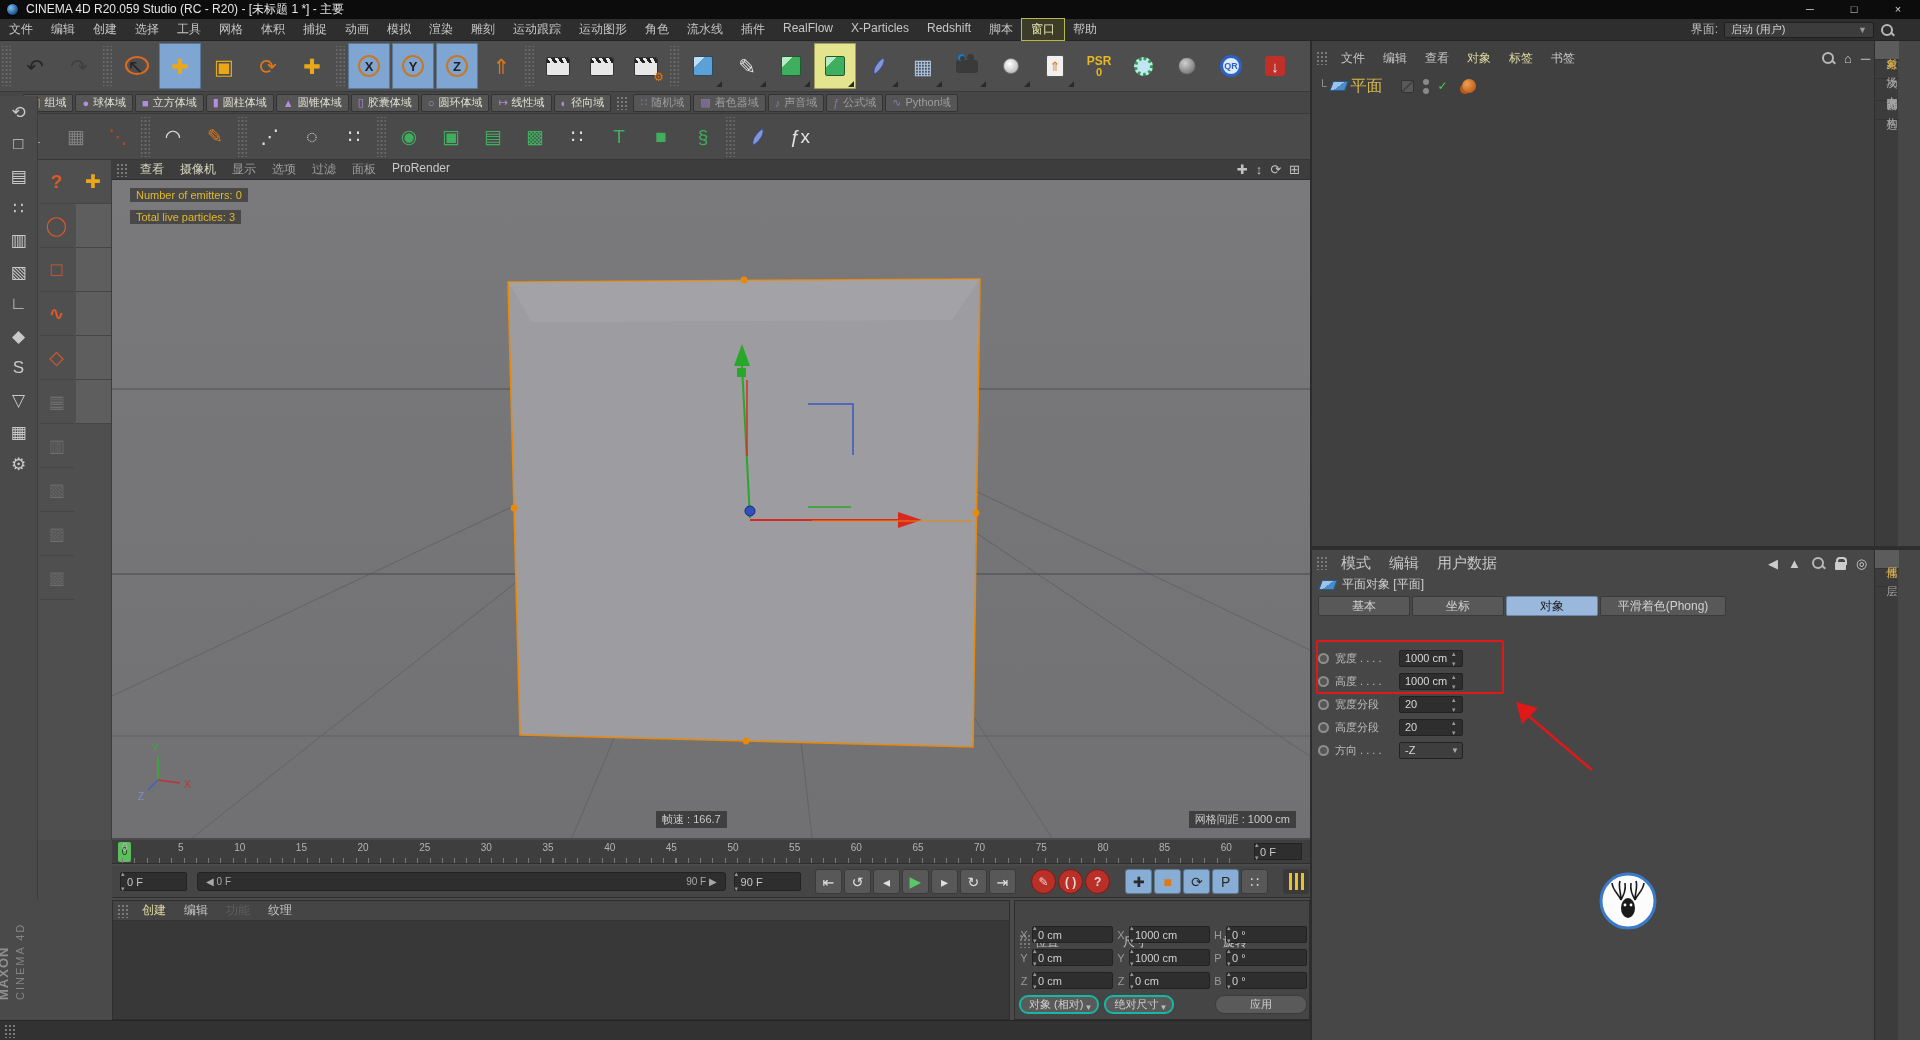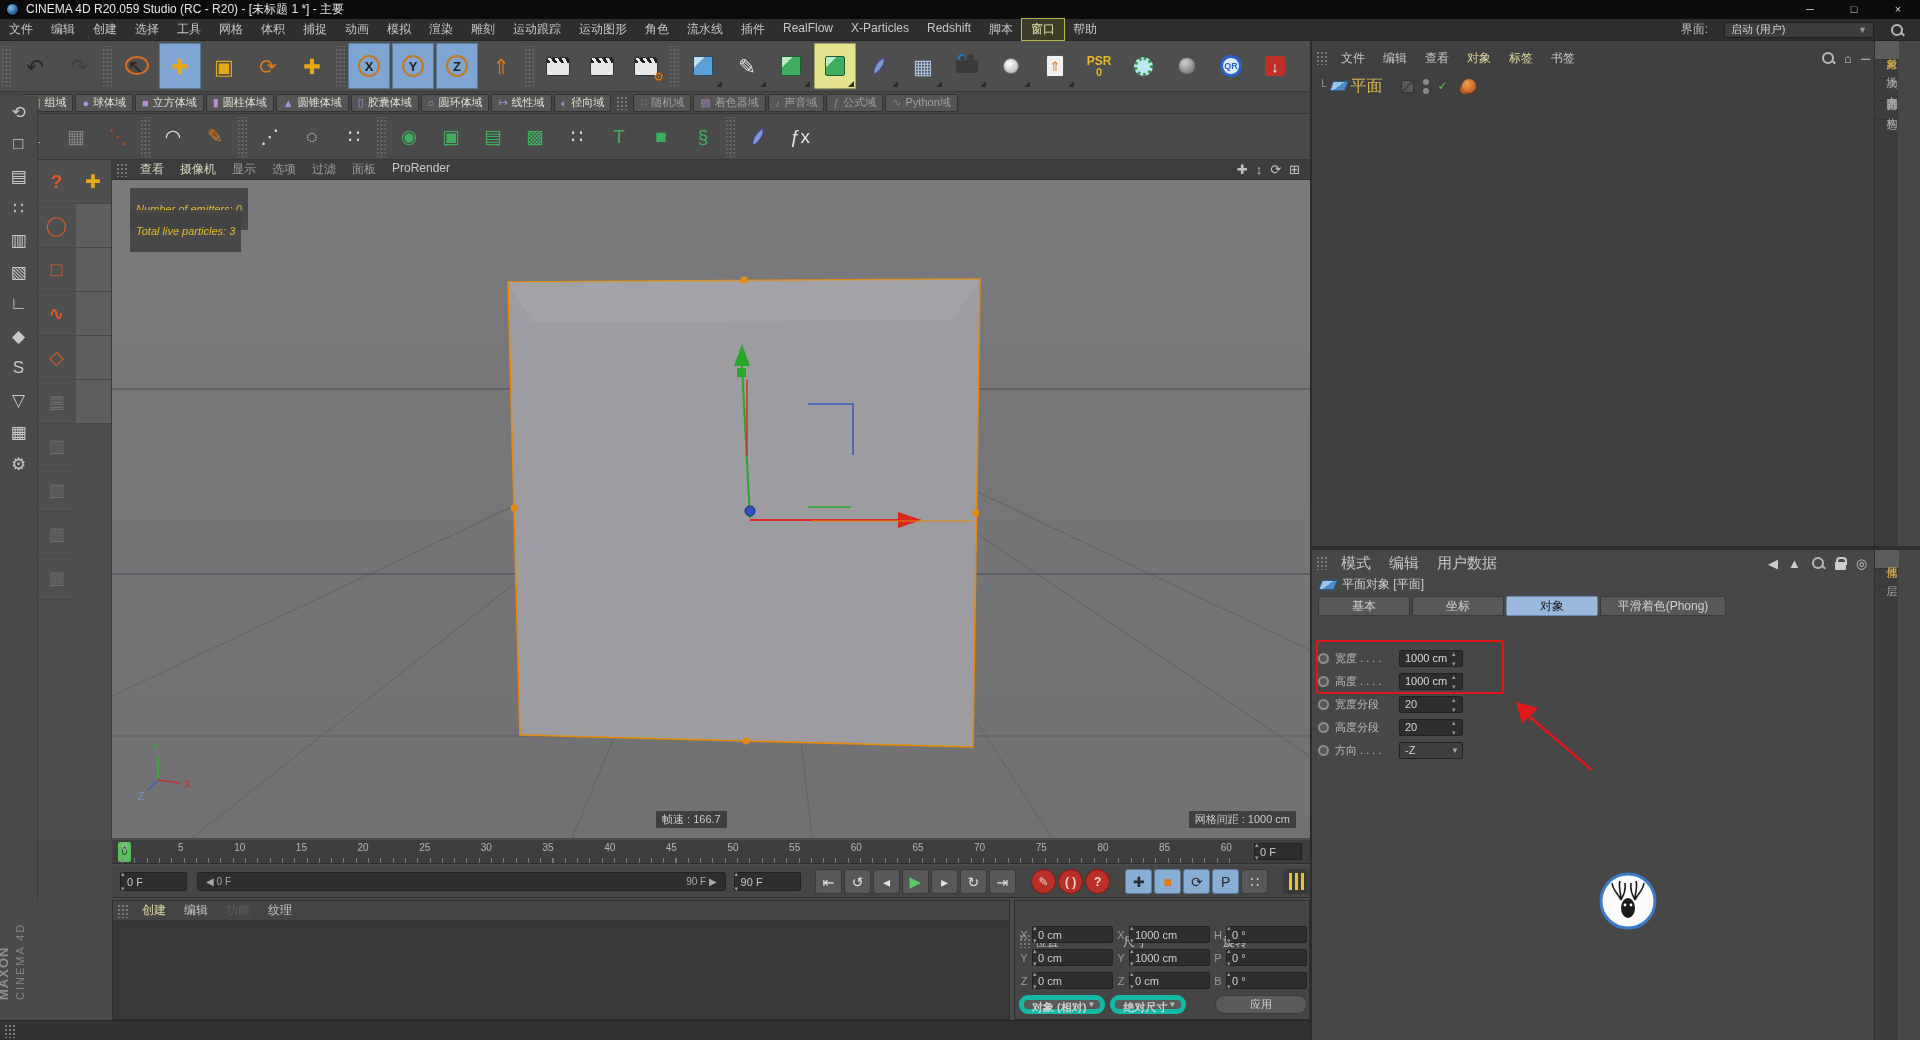--- a/index.html
+++ b/index.html
@@ -13,21 +13,21 @@
   .app-ico { width:13px; height:13px; border-radius:50%; margin:0 7px 0 6px;
     background:radial-gradient(circle at 35% 35%, #7ec0f0, #1a4f8c 70%, #0c2b52); border:1px solid #000; }
   .win-btns { margin-left:auto; display:flex; }
   .win-btn { width:44px; height:19px; text-align:center; line-height:19px; color:#d8d8d8; font-size:11px; }
 
   
   .menubar { position:absolute; left:0; top:19px; width:1920px; height:22px; background:#2e2e2e;
     display:flex; align-items:center; border-bottom:1px solid #242424; }
   .menubar .mitem { color:#c6c6c6; font-size:12px; padding:2px 9px; white-space:nowrap; }
   .menubar .mitem.boxed { outline:1px solid #b9b94a; background:#3c3c28; color:#e4e4b0; }
-  .menubar-right { margin-left:auto; display:flex; align-items:center; gap:16px; padding-right:16px; }
+  .menubar-right { margin-left:auto; display:flex; align-items:center; gap:6px; padding-right:26px; }
   .iface-label { color:#bcbcbc; font-size:12px; }
   .iface-select { width:150px; height:16px; background:#3c3c3c; border:1px solid #1f1f1f; color:#d0d0d0;
     font-size:11px; display:flex; align-items:center; padding:0 6px; border-radius:2px; }
   .iface-select .dd { margin-left:auto; color:#999; font-size:9px; }
   .i-mag { position:relative; width:14px; height:14px; display:inline-block; }
   .i-mag::before { content:''; position:absolute; left:1px; top:1px; width:8px; height:8px;
     border:2px solid #b8b8b8; border-radius:50%; }
   .i-mag::after { content:''; position:absolute; left:10px; top:10px; width:5px; height:2px;
     background:#b8b8b8; transform:rotate(45deg); }
 
@@ -118,21 +118,21 @@
   .handle { width:12px; height:14px; margin:0 4px;
     background-image:radial-gradient(#7a7a7a 1px, transparent 1.2px); background-size:4px 4px; }
   .vp-menu .mitem { color:#9d9d9d; font-size:12px; padding:0 8px; }
   .vp-menu .mitem.hl { color:#d8d8c0; }
   .vp-menu .mitem.pro { color:#c9c9c9; }
   .vp-icons { margin-left:auto; display:flex; gap:8px; padding-right:10px; }
   .vp-icons .g { color:#c2c2c2; font-size:13px; }
   .vp-canvas { position:absolute; left:0; top:20px; width:1198px; height:658px;
     background:linear-gradient(#7a7a7d,#717174); }
   .overlay-badge { position:absolute; background:rgba(66,66,66,.9); color:#e3b92b; font-size:11px;
-    padding:15px 6px; white-space:nowrap;font-style:italic; }
+    padding:1px 6px; white-space:nowrap; }
   .status-badge { position:absolute; background:rgba(58,58,58,.9); color:#c9c9c9; font-size:11px;
     padding:1px 6px; white-space:nowrap; }
 
   
   .rpanel { position:absolute; left:1310px; top:41px; width:610px; height:999px; background:#474747;
     border-left:2px solid #2c2c2c; }
   .om { position:absolute; left:0; top:0; width:586px; height:505px; background:#404040; }
   .om-menu { position:absolute; left:0; top:6px; width:100%; height:22px; display:flex; align-items:center; }
   .om-menu .mitem { color:#c6c6c6; font-size:12px; padding:0 9px; }
   .om-menu .mitem.hl { color:#ded9a0; }
@@ -242,22 +242,22 @@
     border:1px solid #2e2e2e; }
   .coords-header { height:20px; display:flex; align-items:flex-start;margin-top:33px; }
   .coords-header .hd { color:#c6c6c6; font-size:12px; }
   .coords-grid { position:absolute; left:4px; top:22px; width:288px; }
   .c-row { display:flex; align-items:center; height:23px; gap:3px; }
   .c-cell { display:flex; align-items:center; gap:3px; width:96px; }
   .c-k { color:#9a9a9a; font-size:11px; width:10px; text-align:center; }
   .c-field { position:relative; flex:1; height:17px; background:#2e2e2e; border:1px solid #222; border-radius:2px;
     color:#d0d0d0; font-size:11px; display:flex; align-items:center; padding:0 11px 0 5px; }
   .coords-bottom { position:absolute; left:4px; bottom:5px; width:288px; display:flex; gap:5px; }
-  .dd-btn { position:relative; height:19px; background:#5a5a5a; border:5px solid #14b8a6; border-radius:9px;
-    color:#d0d0d0; font-size:11px; display:flex; align-items:flex-start; justify-content:center; padding:0 14px 0 8px;font-weight:bold; }
+  .dd-btn { position:relative; height:19px; background:#5a5a5a; border:2px solid #14b8a6; border-radius:9px;
+    color:#d0d0d0; font-size:11px; display:flex; align-items:flex-end; justify-content:center; padding:0 14px 0 8px; }
   .dd-btn .dd { position:absolute; right:5px; color:#bbb; font-size:8px; }
   .apply-btn { height:19px; width:92px; background:#5a5a5a; border:1px solid #3a3a3a; border-radius:9px;
     color:#d0d0d0; font-size:11px; display:flex; align-items:center; justify-content:center; margin-left:auto; }
 
   .statusbar { position:absolute; left:0; top:1020px; width:1310px; height:20px; background:#323232;
     border-top:1px solid #262626; display:flex; align-items:center; }
 </style>
 </head>
 <body>
 

